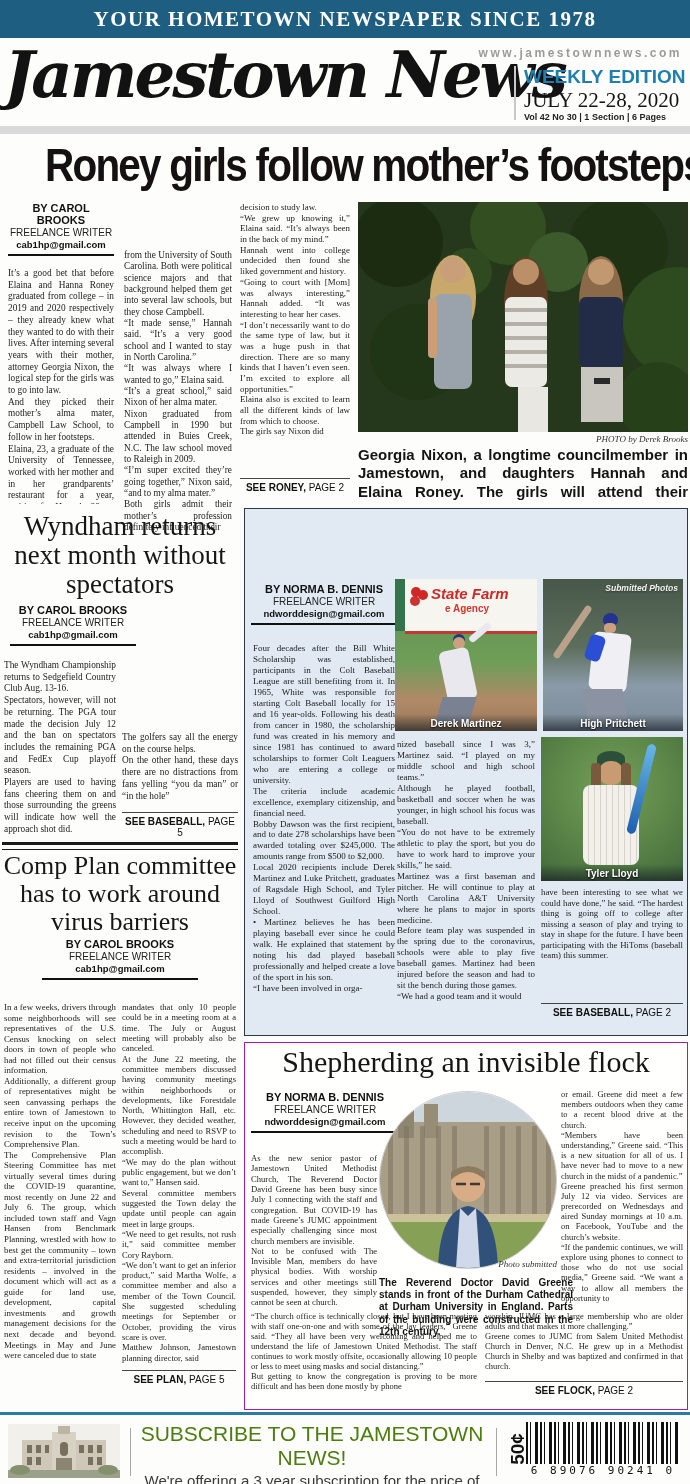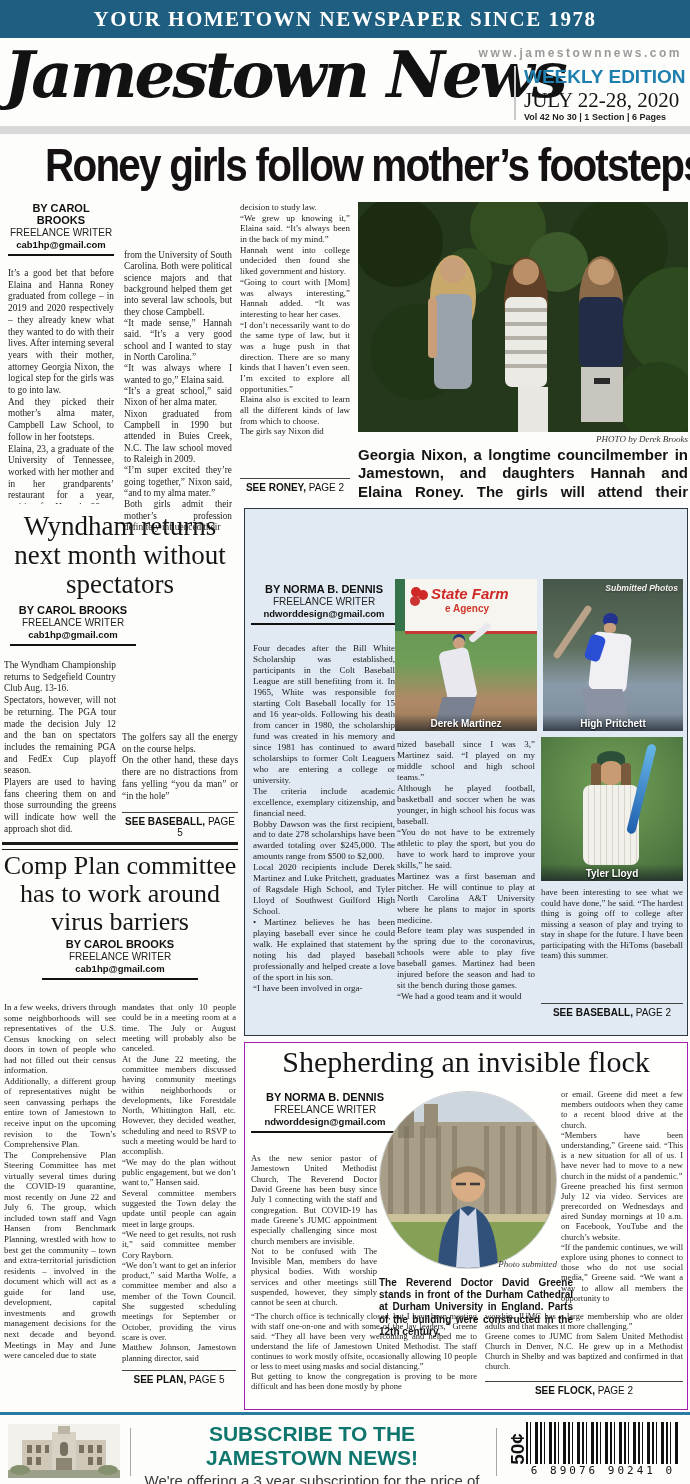--- a/index.html
+++ b/index.html
@@ -69,21 +69,21 @@
   .sf-row{margin:6px 4px 0 26px;font-family:"Liberation Sans",sans-serif;font-weight:bold;font-style:italic;
           font-size:15px;color:#d02827;white-space:nowrap;}
   .sf-sub{margin:1px 4px 0 40px;font-family:"Liberation Sans",sans-serif;font-weight:bold;font-size:10px;color:#d0372a;}
   .sf-logo{position:absolute;left:6px;top:8px;width:10px;height:10px;border-radius:50%;background:#d02827;
            box-shadow:7px 3px 0 #d02827,-1px 9px 0 #c33;}
   .circ-photo{border-radius:50%;overflow:hidden;border:1px solid #ccc;}
 
   
   .foot-rule{left:0;top:1412px;width:690px;height:3px;background:#2a7ca3;}
   .fdiv{width:1px;background:#a8a8a8;}
-  .sub-title{font-family:"Liberation Sans",sans-serif;font-weight:bold;font-size:21px;color:#0f766e;}
+  .sub-title{font-family:"Liberation Sans",sans-serif;font-weight:normal;font-size:21px;color:#4d7c0f;}
   .sub-l1{font-family:"Liberation Sans",sans-serif;font-size:15px;color:#3a3a3a;margin-top:2px;}
   .price{font-family:"Liberation Sans",sans-serif;font-weight:bold;font-size:19px;color:#111;
          transform:rotate(-90deg);transform-origin:center;}
   .barcode{background:repeating-linear-gradient(90deg,#111 0 2px,#fff 2px 4px,#111 4px 5px,#fff 5px 9px,#111 9px 12px,#fff 12px 14px);}
   .barcode-digits{font-family:"DejaVu Sans Mono",monospace;font-size:11px;letter-spacing:3px;color:#111;
                   text-align:center;background:#fdfdfb;}
 </style>
 </head>
 <body>
 

